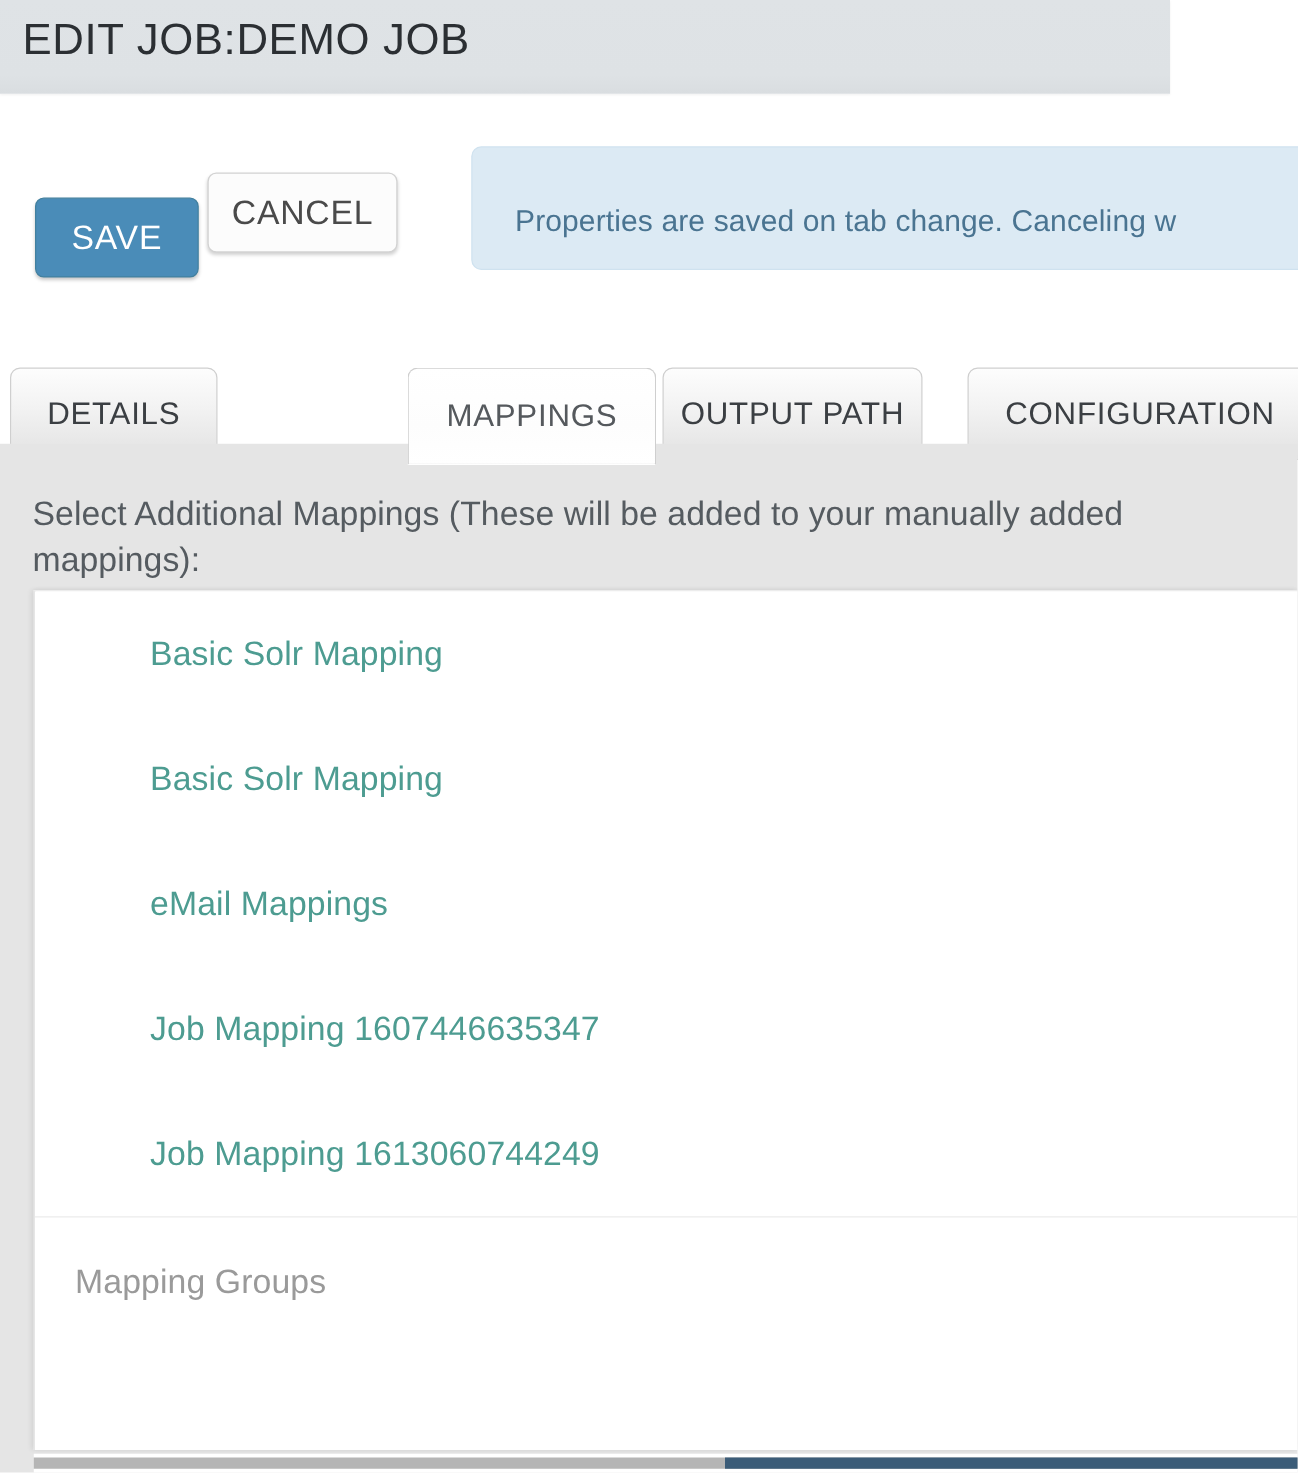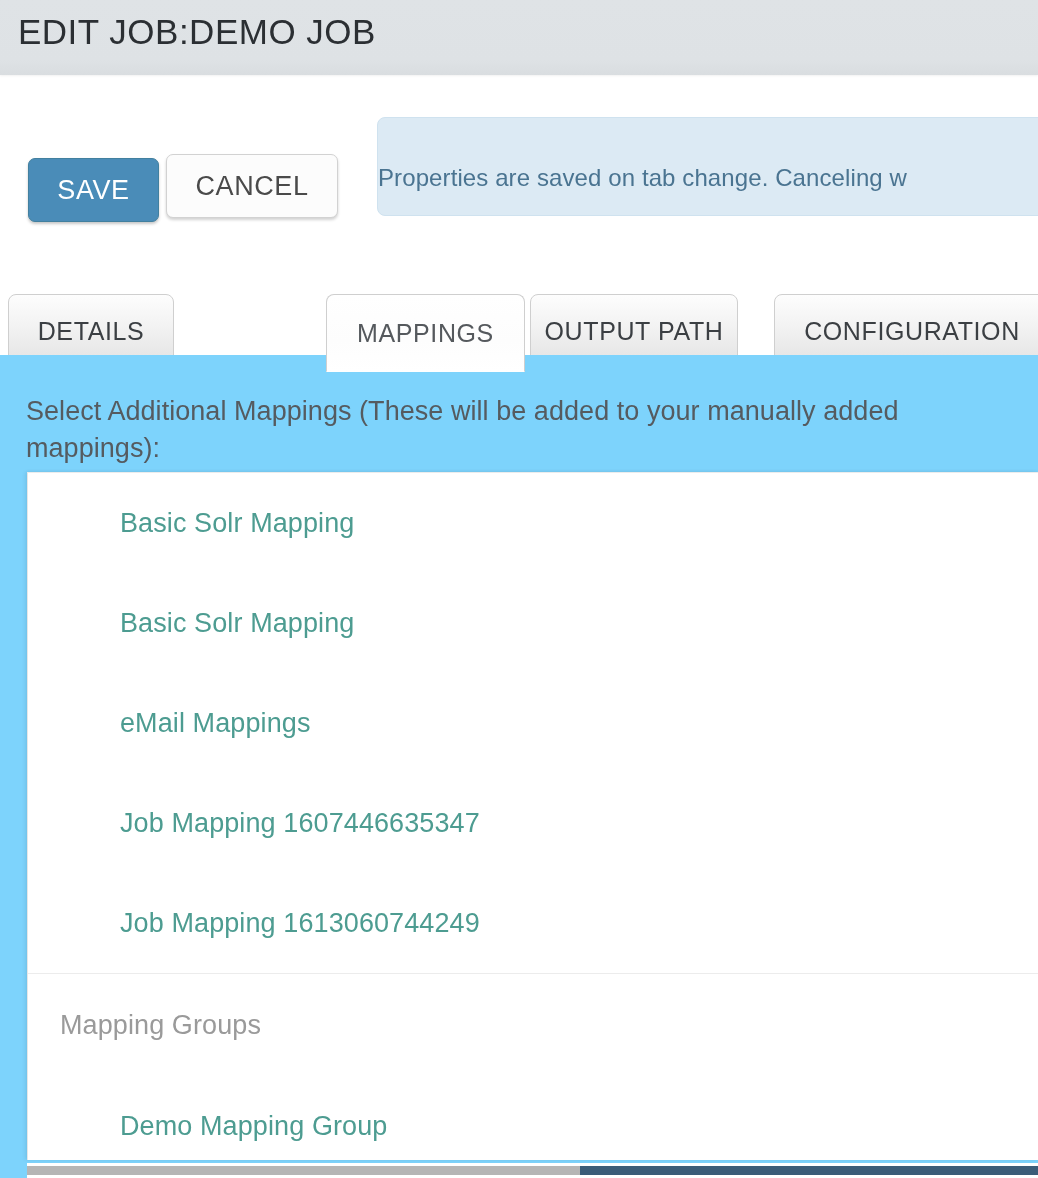--- a/index.html
+++ b/index.html
@@ -12,21 +12,21 @@
     height: 1178px;
     overflow: hidden;
     font-family: "Liberation Sans", sans-serif;
     -webkit-font-smoothing: antialiased;
   }
 
   
   .page-header {
     position: absolute;
     left: 0; top: 0;
-    width: 1038px;
+    width: 936px;
     height: 75px;
     background: linear-gradient(to bottom, #dfe3e6 0%, #dee2e5 80%, #d9dde0 100%);
     box-shadow: 0 1px 2px rgba(0,0,0,0.06);
     box-sizing: border-box;
   }
   .page-header-title {
     position: absolute;
     left: 18px;
     top: 12px;
     font-size: 35px;
@@ -65,44 +65,44 @@
     height: 64px;
     background: #4a8cb8;
     border: 1px solid #42809f;
     color: #ffffff;
     box-shadow: 0 2px 3px rgba(0,0,0,0.22);
     margin-top: 20px;
   }
   .btn-cancel {
     left: 166px;
     top: 38px;
-    width: 172px;
+    width: 152px;
     height: 64px;
     background: #fcfcfc;
     border: 1px solid #d2d2d2;
     color: #4a4a4a;
     box-shadow: 0 2px 3px rgba(0,0,0,0.18);
-    margin-top: 16px;
   }
 
   .info-banner {
     position: absolute;
     left: 377px;
     top: 117px;
     width: 700px;
     height: 99px;
     background: #dceaf4;
     border: 1px solid #cfe2ef;
     border-radius: 8px;
     box-sizing: border-box;
     display: flex;
     align-items: center;
     overflow: hidden;
   }
   .info-banner-text {
+    padding-left: 34px;
     font-size: 24px;
     color: #4a7491;
     white-space: nowrap;
     letter-spacing: 0.1px;
     margin-top: 22px;
   }
 
   
   .tabs {
     position: absolute;
@@ -136,21 +136,21 @@
     z-index: 3;
   }
 
   
   .content {
     position: absolute;
     left: 0;
     top: 355px;
     width: 1038px;
     height: 823px;
-    background: #7dd3fc;
+    background: #e5e5e5;
   }
   .instruction {
     position: absolute;
     left: 26px;
     top: 38px;
     width: 975px;
     font-size: 27px;
     line-height: 37px;
     color: #555b60;
     letter-spacing: 0.05px;
@@ -279,22 +279,19 @@
     <div class="mapping-item">
       <span class="mapping-item-label">Job Mapping 1613060744249</span>
     </div>
 
     <div class="group-divider"></div>
 
     <div class="group-heading">
       <span class="group-heading-label">Mapping Groups</span>
     </div>
 
-    <div class="mapping-item">
-      <span class="mapping-item-label">Demo Mapping Group</span>
-    </div>
   </div>
 </div>
 
 <div class="hscrollbar">
   <div class="hscrollbar-track"></div>
   <div class="hscrollbar-thumb"></div>
 </div>
 
 </body></html>

